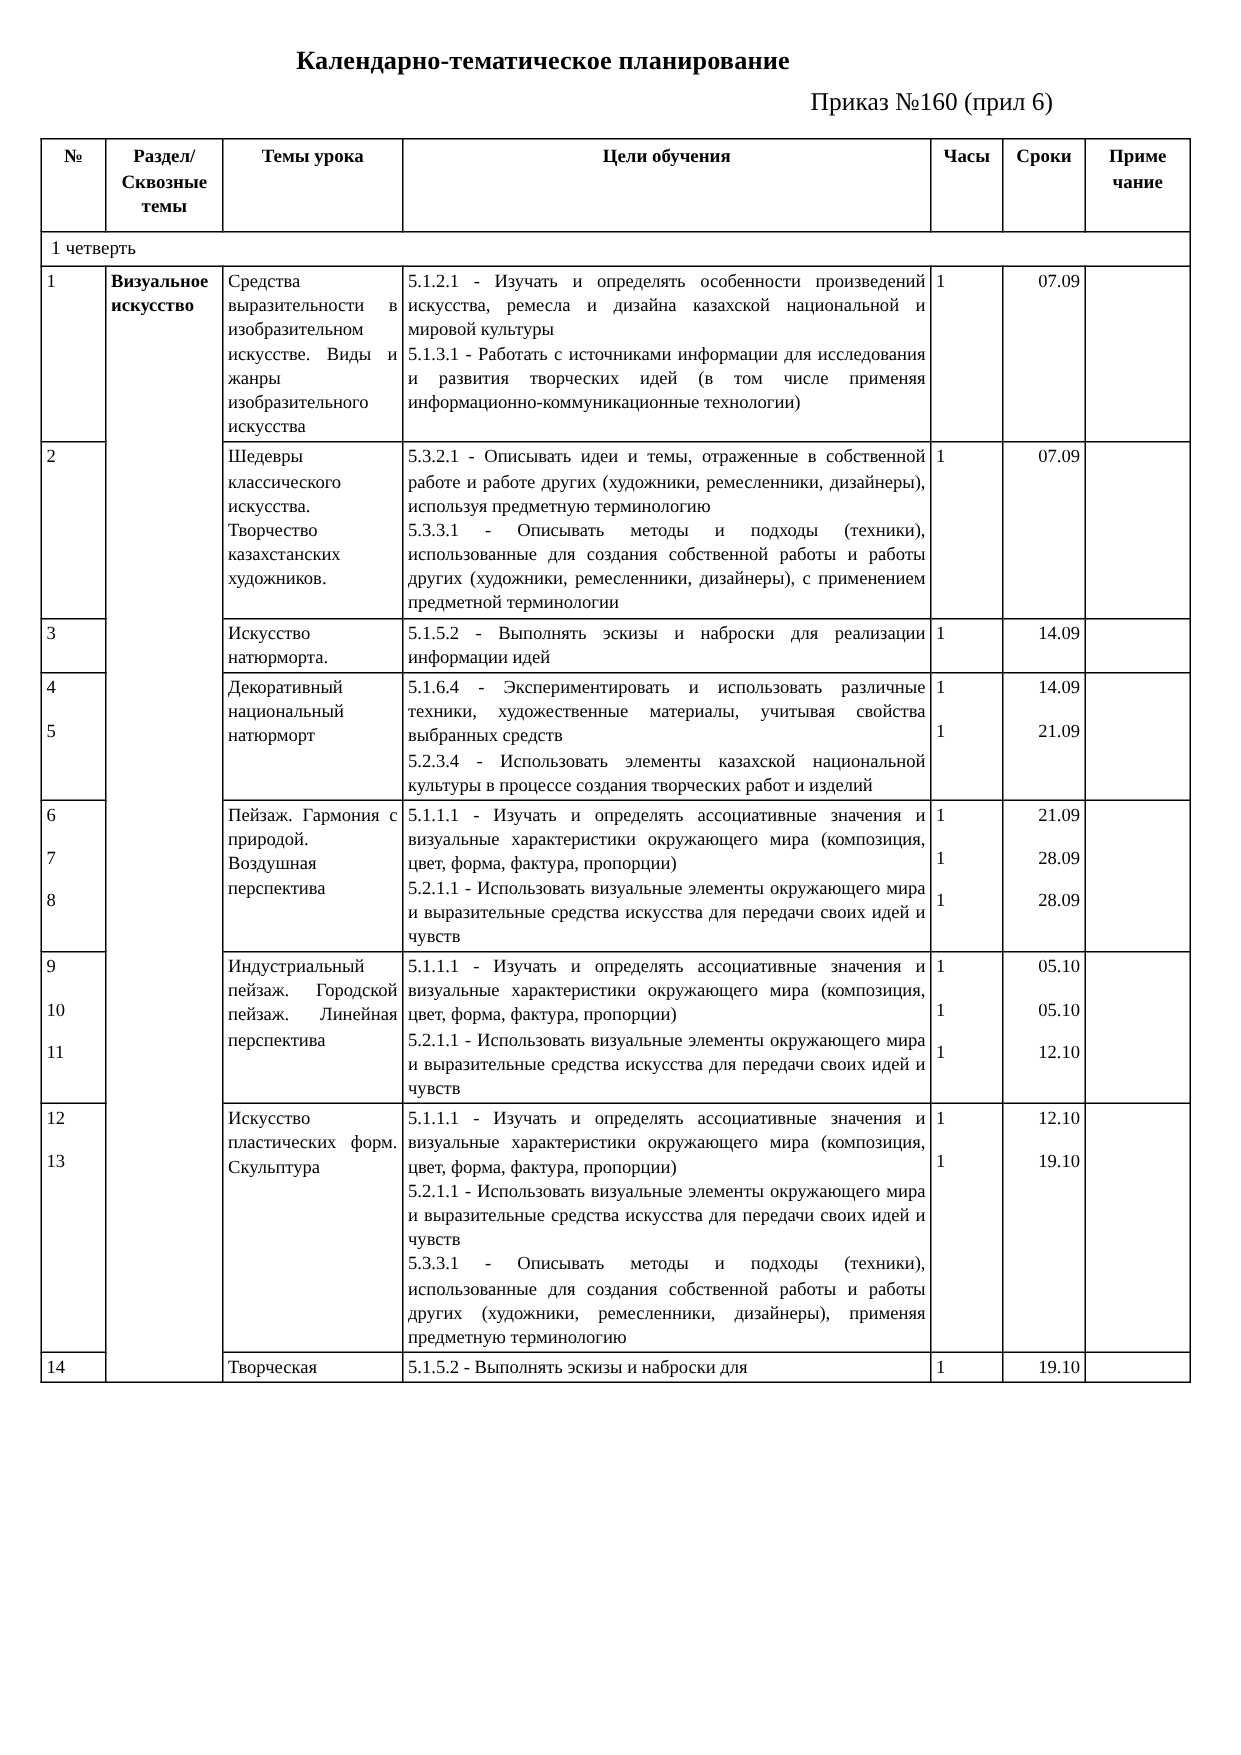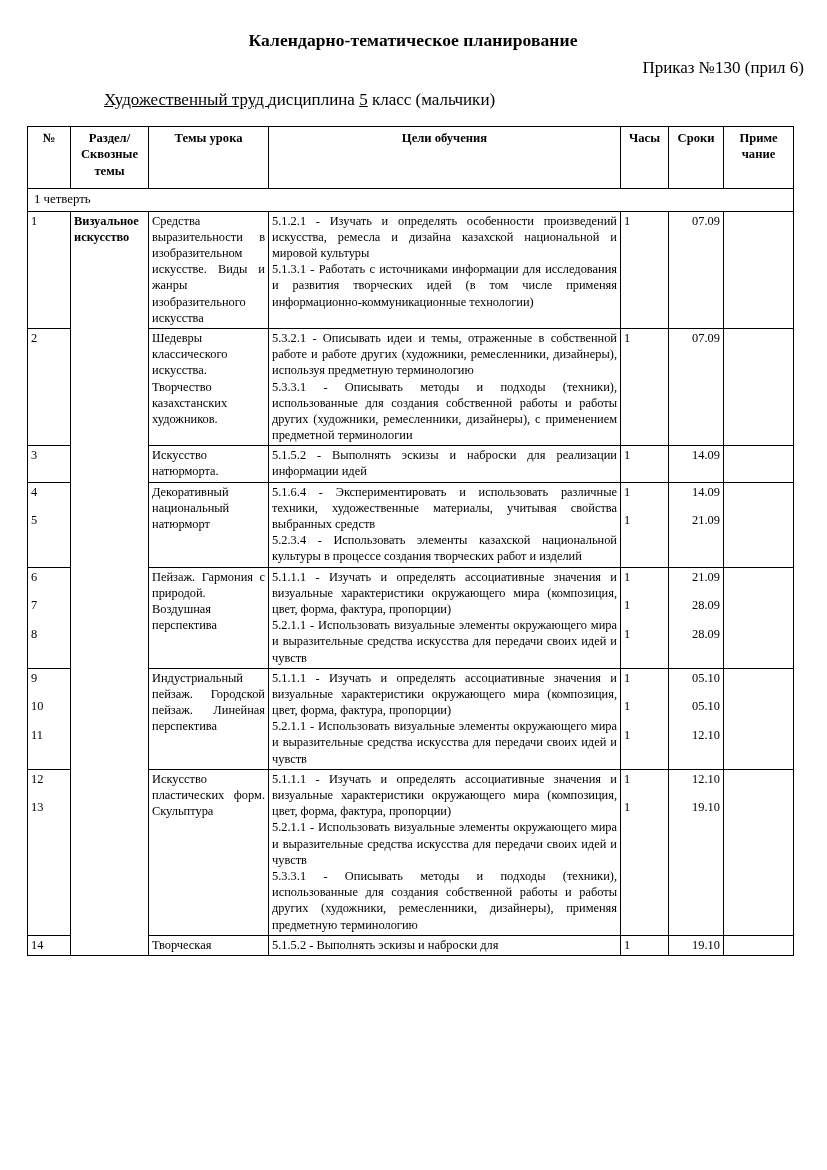--- a/index.html
+++ b/index.html
@@ -11,21 +11,21 @@
   body {
     width: 827px;
     height: 1170px;
     overflow: hidden;
     font-family: "Liberation Serif", "DejaVu Serif", serif;
     color: #000000;
     -webkit-font-smoothing: antialiased;
   }
   .page {
     position: relative;
-    width: 826px;
+    width: 724px;
     height: 1170px;
     padding: 0;
     box-sizing: border-box;
   }
 
   
   .doc-head {
     padding: 30px 14px 0 14px;
   }
   .doc-title {
@@ -118,25 +118,24 @@
 </style>
 </head>
 <body>
 
 <div class="page">
 
   <div class="doc-head">
     <div class="doc-title">Календарно-тематическое планирование</div>
 
     <div class="order-lines">
-      <div>Приказ №130 (прил 6)</div>
+      <div>Приказ №160 (прил 6)</div>
     </div>
 
     <div class="subject-block">
-      <div><span class="u">Художественный труд </span><span>дисциплина </span><span class="u">5</span><span> класс (мальчики)</span></div>
     </div>
   </div>
 
   <div class="ktp-wrap">
     <table class="ktp">
       <colgroup>
         <col class="c-num">
           <col class="c-sec">
           <col class="c-theme">
           <col class="c-goals">

